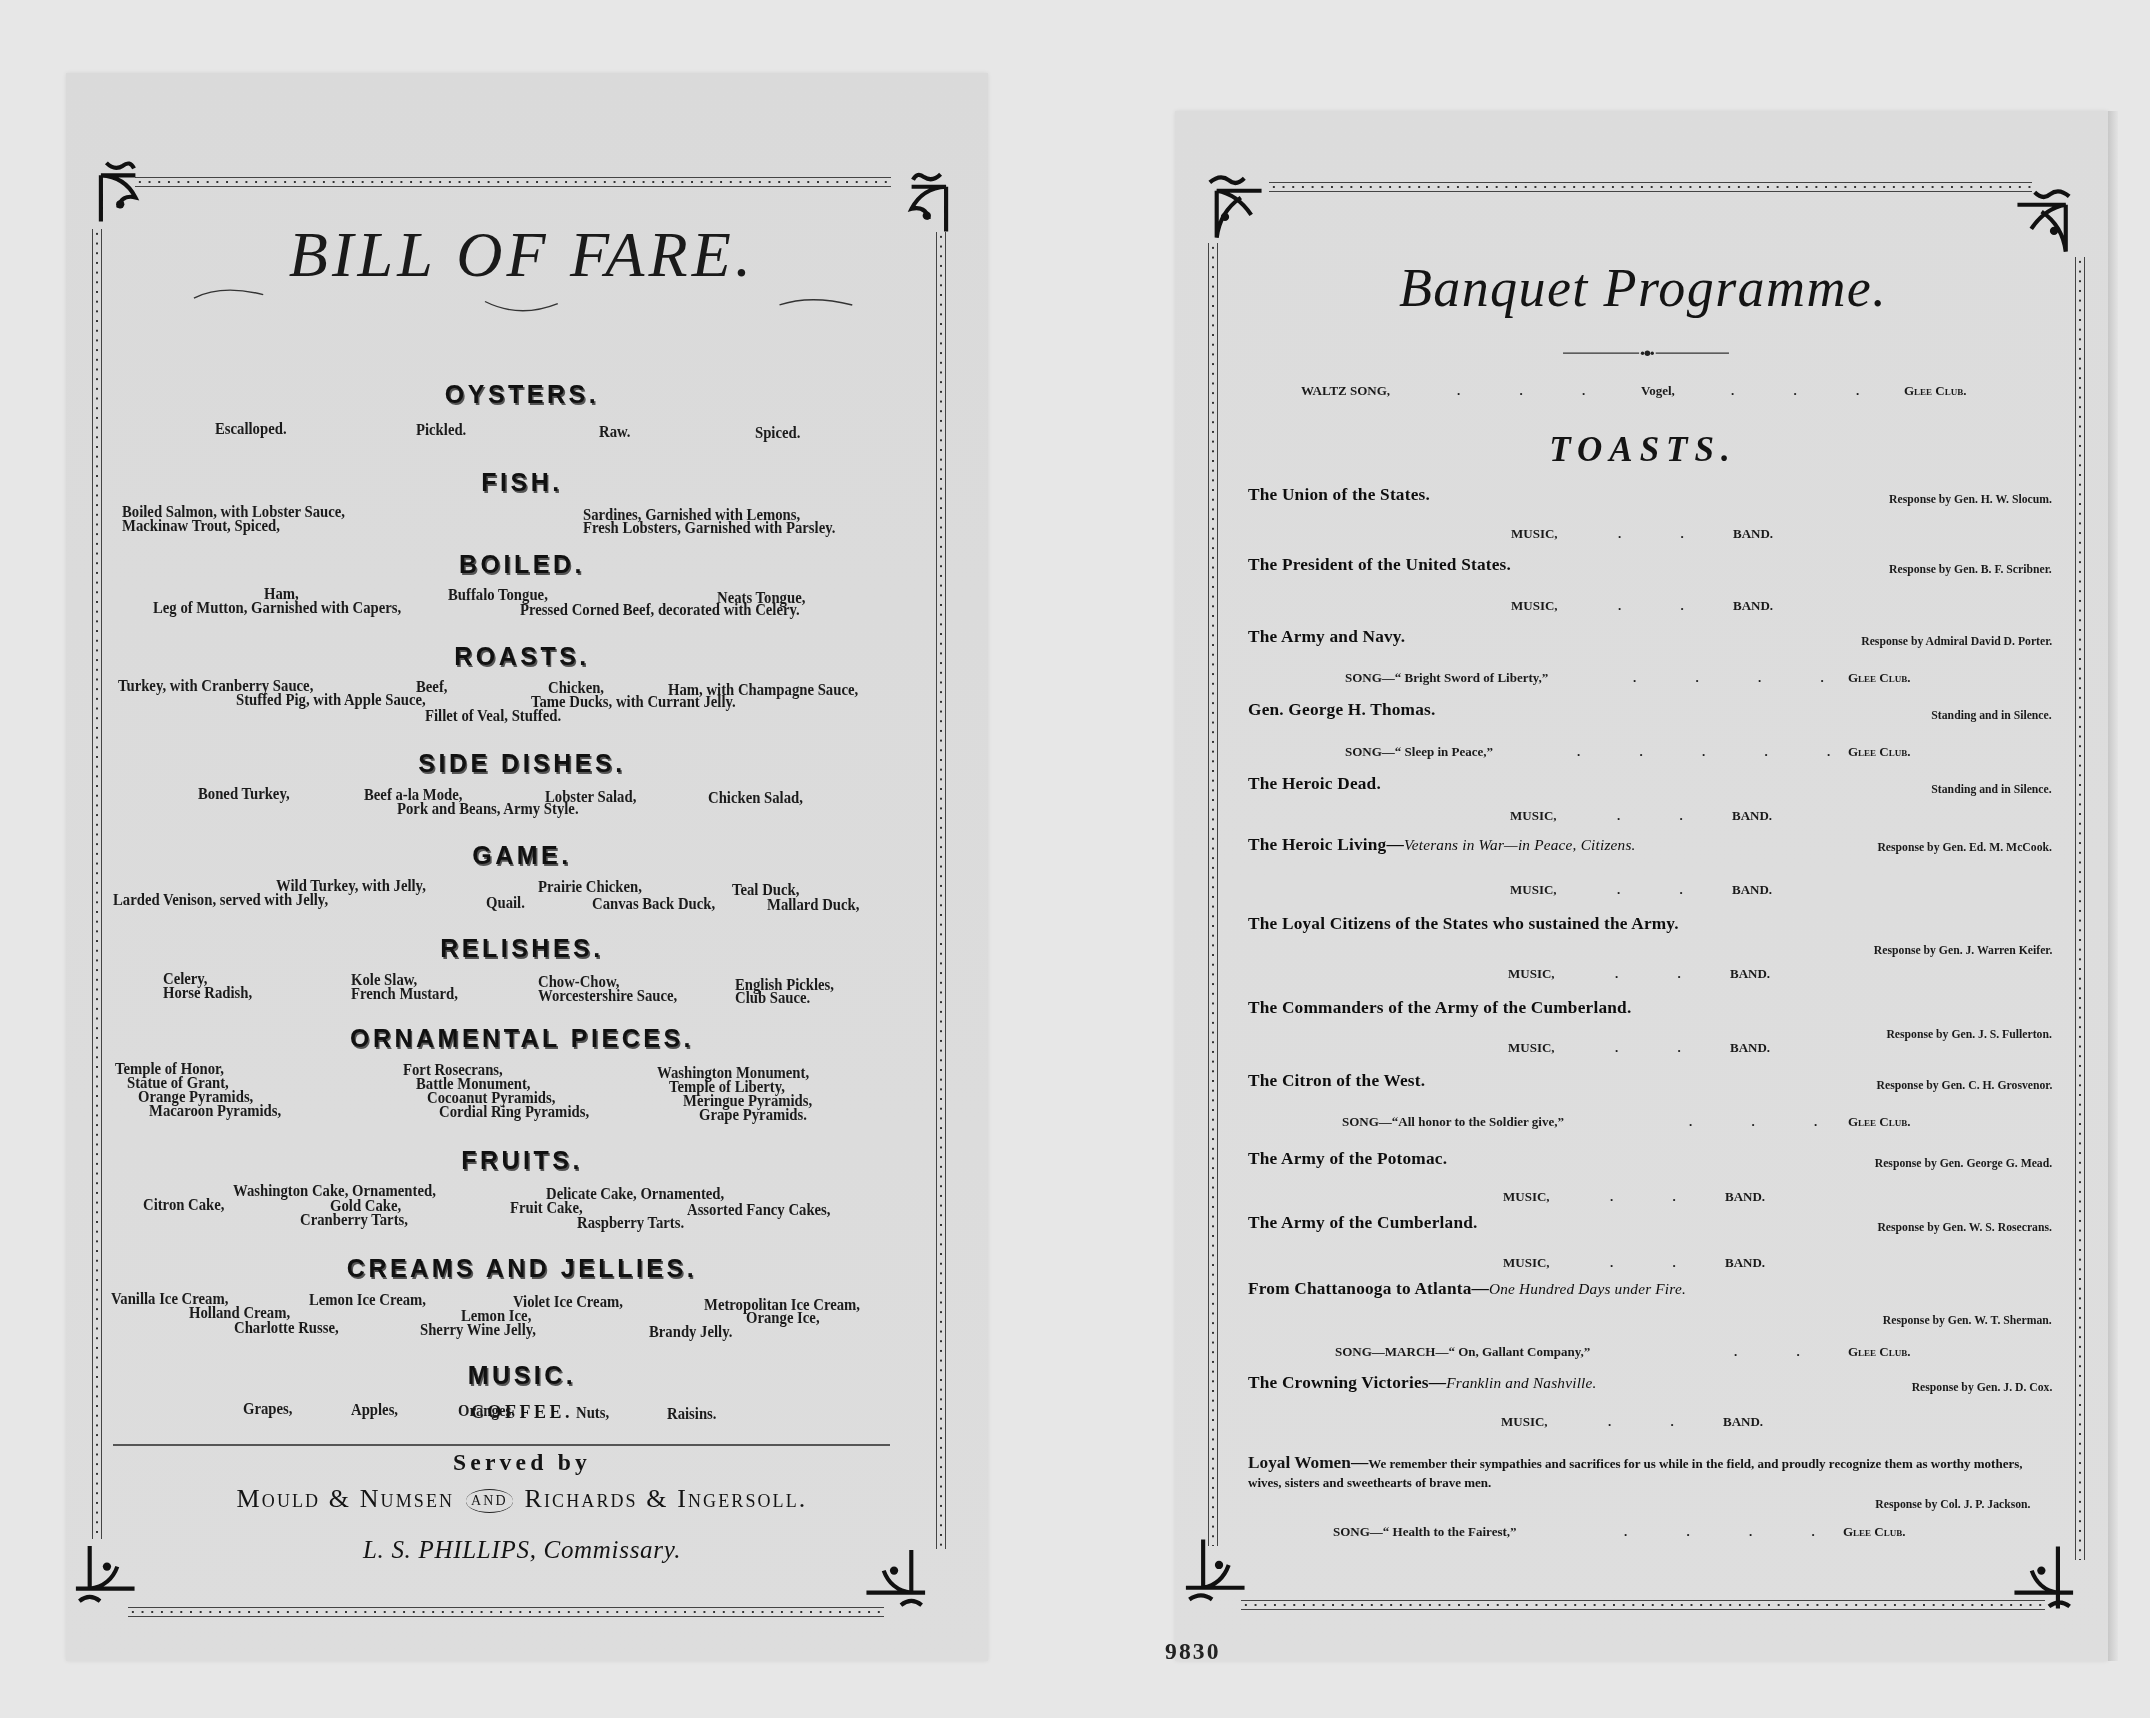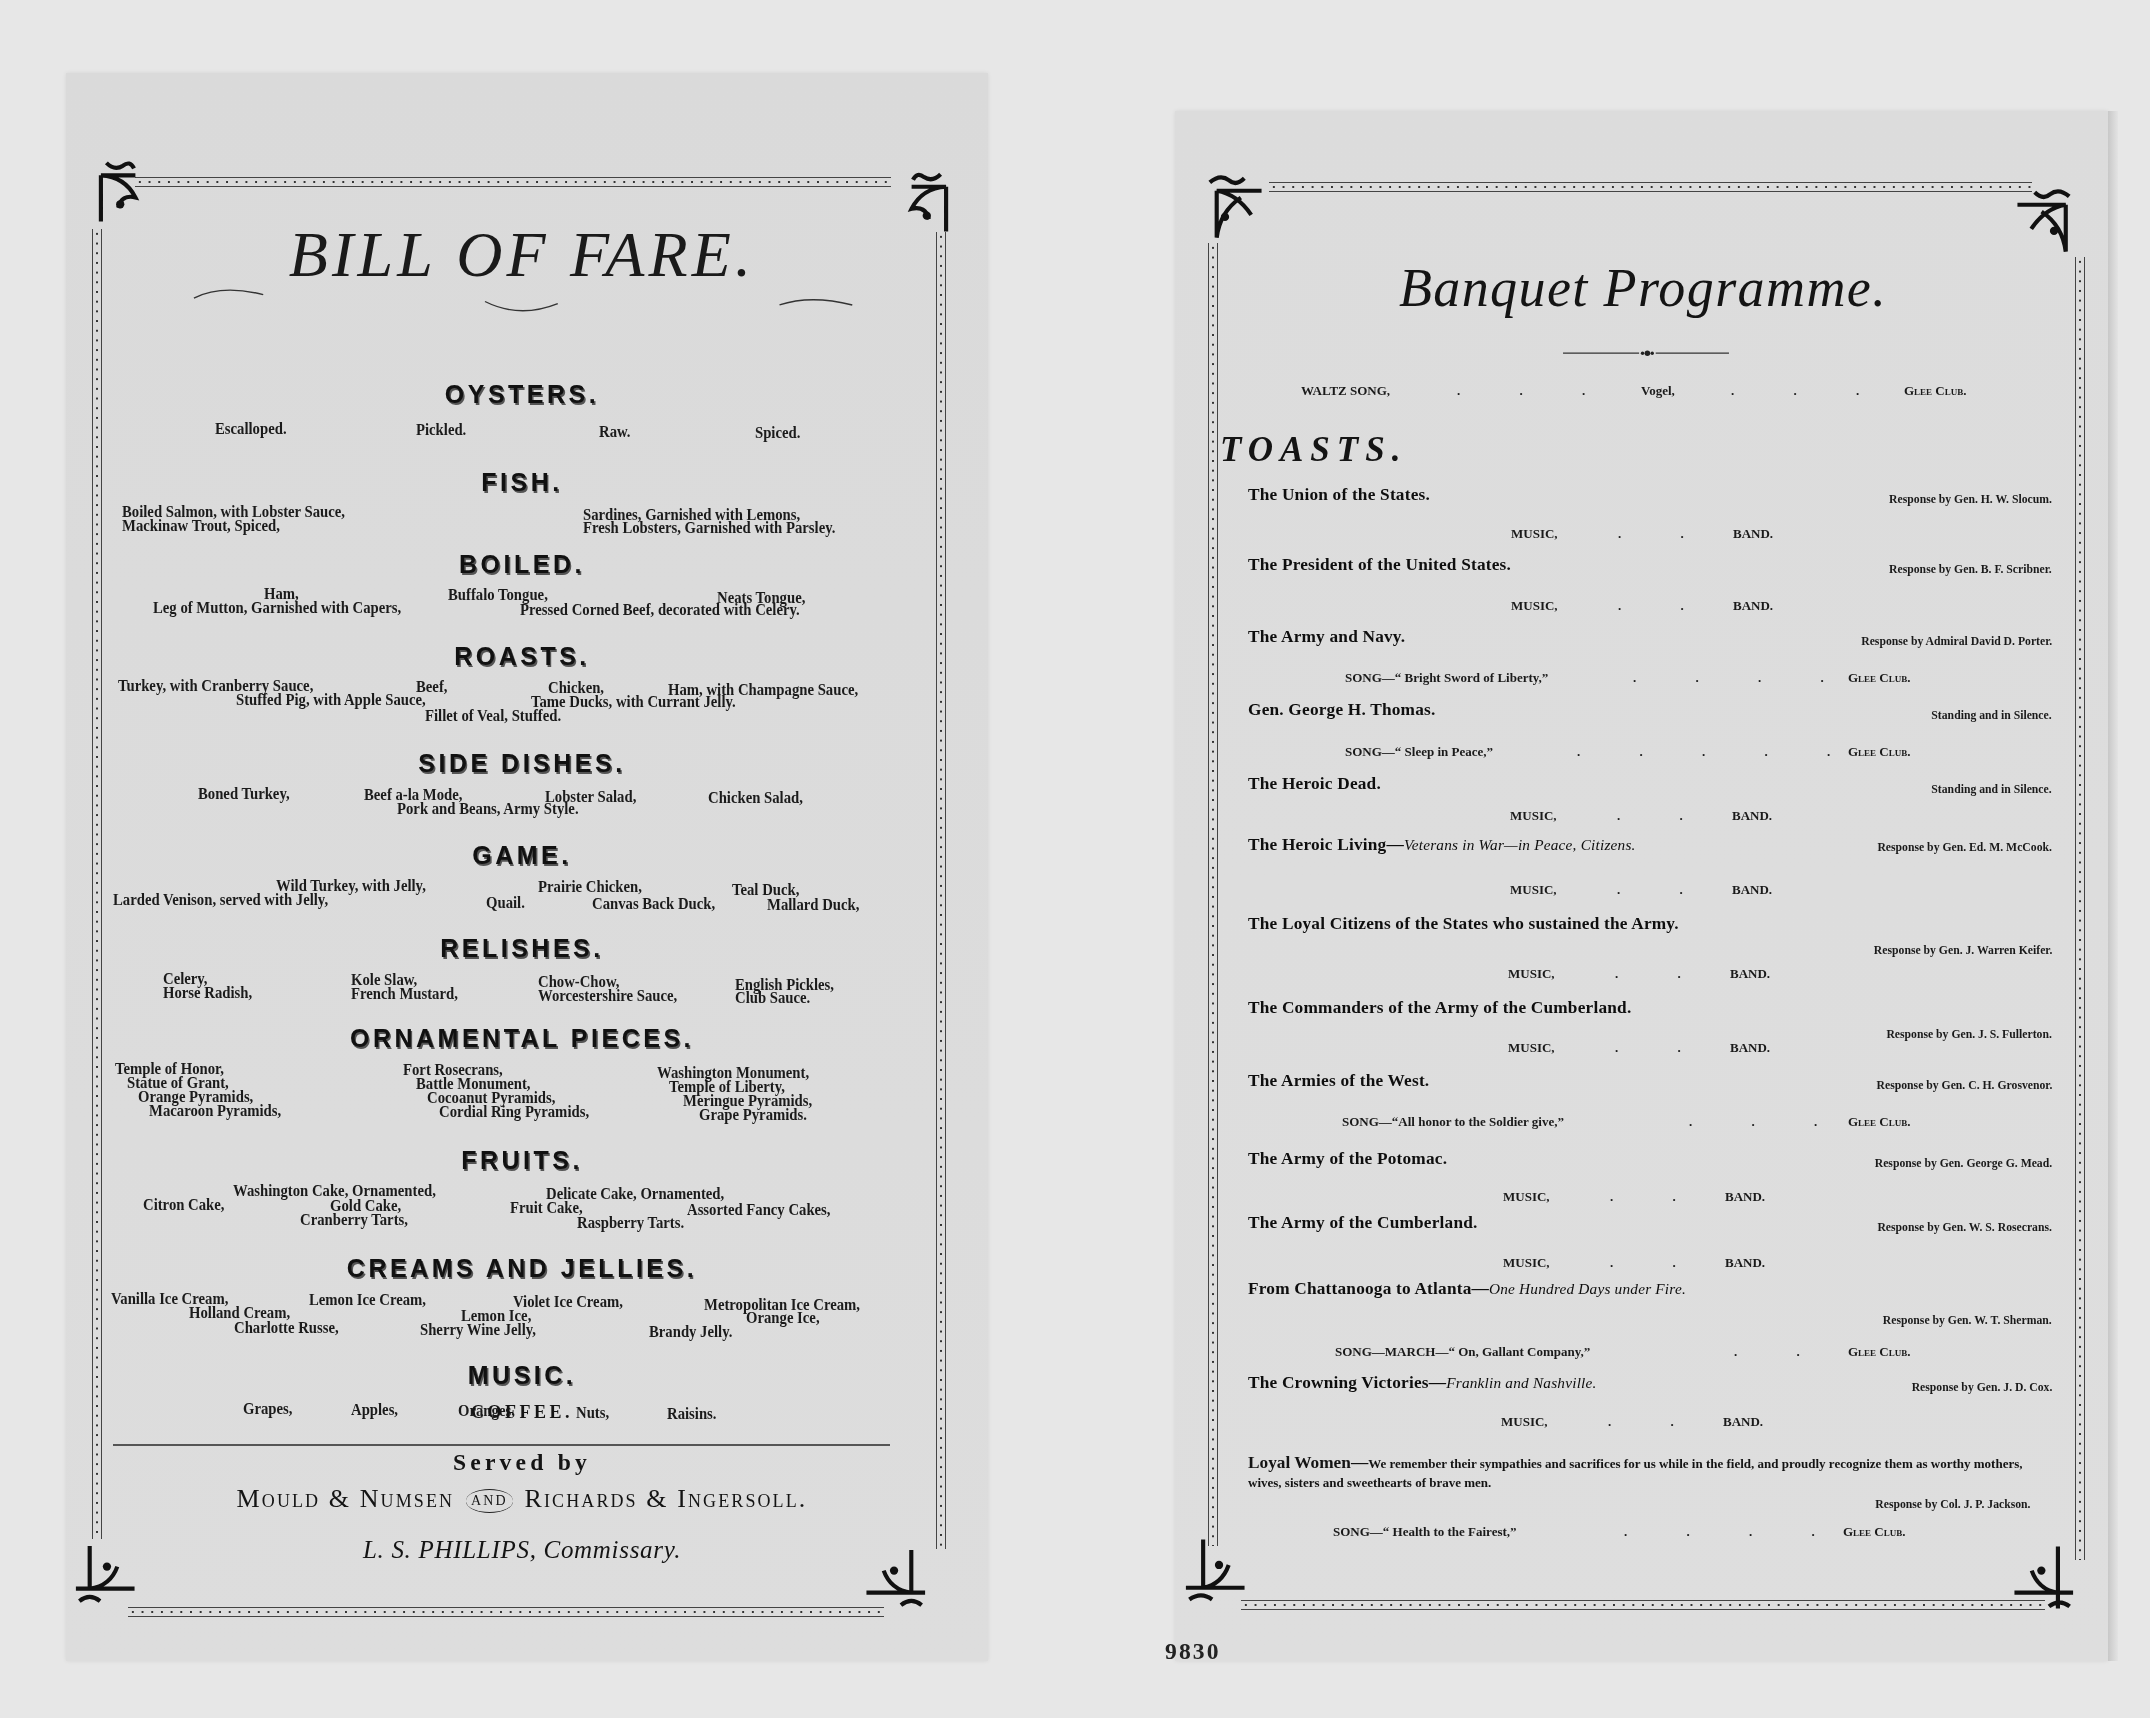--- a/index.html
+++ b/index.html
@@ -78,21 +78,21 @@
     font-family: "Liberation Serif", serif; font-style: italic; font-size: 25px; letter-spacing: 0.7px;
   }
 
   
   .prog-title {
     position: absolute; left: 1220px; width: 846px; top: 257px; text-align: center;
     font-family: "Liberation Serif", serif; font-style: italic; font-size: 54px; letter-spacing: 1.4px;
   }
   .prog-ornament { position: absolute; left: 1563px; top: 349px; width: 166px; height: 8.3px; }
   .toasts-head {
-    position: absolute; left: 1220px; width: 846px; top: 430px; text-align: left;
+    position: absolute; left: 1220px; width: 846px; top: 430px; text-align: center;
     font-family: "Liberation Serif", serif; font-style: italic; font-weight: bold; font-size: 35px; letter-spacing: 7px;
   }
   .toast-row { position: absolute; left: 1248px; width: 804px; height: 21px; }
   .toast-title {
     position: absolute; left: 0; top: 0; white-space: nowrap;
     font-family: "Liberation Serif", serif; font-weight: bold; font-size: 17.3px; color: #0e0e0e; letter-spacing: 0.2px;
   }
   .toast-title .sub { font-style: italic; font-weight: normal; font-size: 15.3px; }
   .response {
     position: absolute; right: 0; white-space: nowrap;
@@ -432,21 +432,21 @@
   <span class="toast-title">The Commanders of the Army of the Cumberland.</span>
   <span class="response" style="top:28px;">Response by Gen. J. S. Fullerton.</span>
 </div>
 <div class="music-row" style="left:1508px; top:1040px;">
   <span class="lbl">MUSIC,</span>
   <span class="dots" style="left:107px;">. .</span>
   <span class="perf" style="left:222px;">BAND.</span>
 </div>
 
 <div class="toast-row" style="top:1071px;">
-  <span class="toast-title">The Armies of the West.</span>
+  <span class="toast-title">The Citron of the West.</span>
   <span class="response" style="top:5.5px;">Response by Gen. C. H. Grosvenor.</span>
 </div>
 <div class="music-row" style="left:1342px; top:1114px;">
   <span class="lbl">SONG—“All honor to the Soldier give,”</span>
   <span class="dots" style="left:347px;">. . .</span>
   <span class="perf" style="left:506px;">Glee Club.</span>
 </div>
 
 <div class="toast-row" style="top:1149px;">
   <span class="toast-title">The Army of the Potomac.</span>

